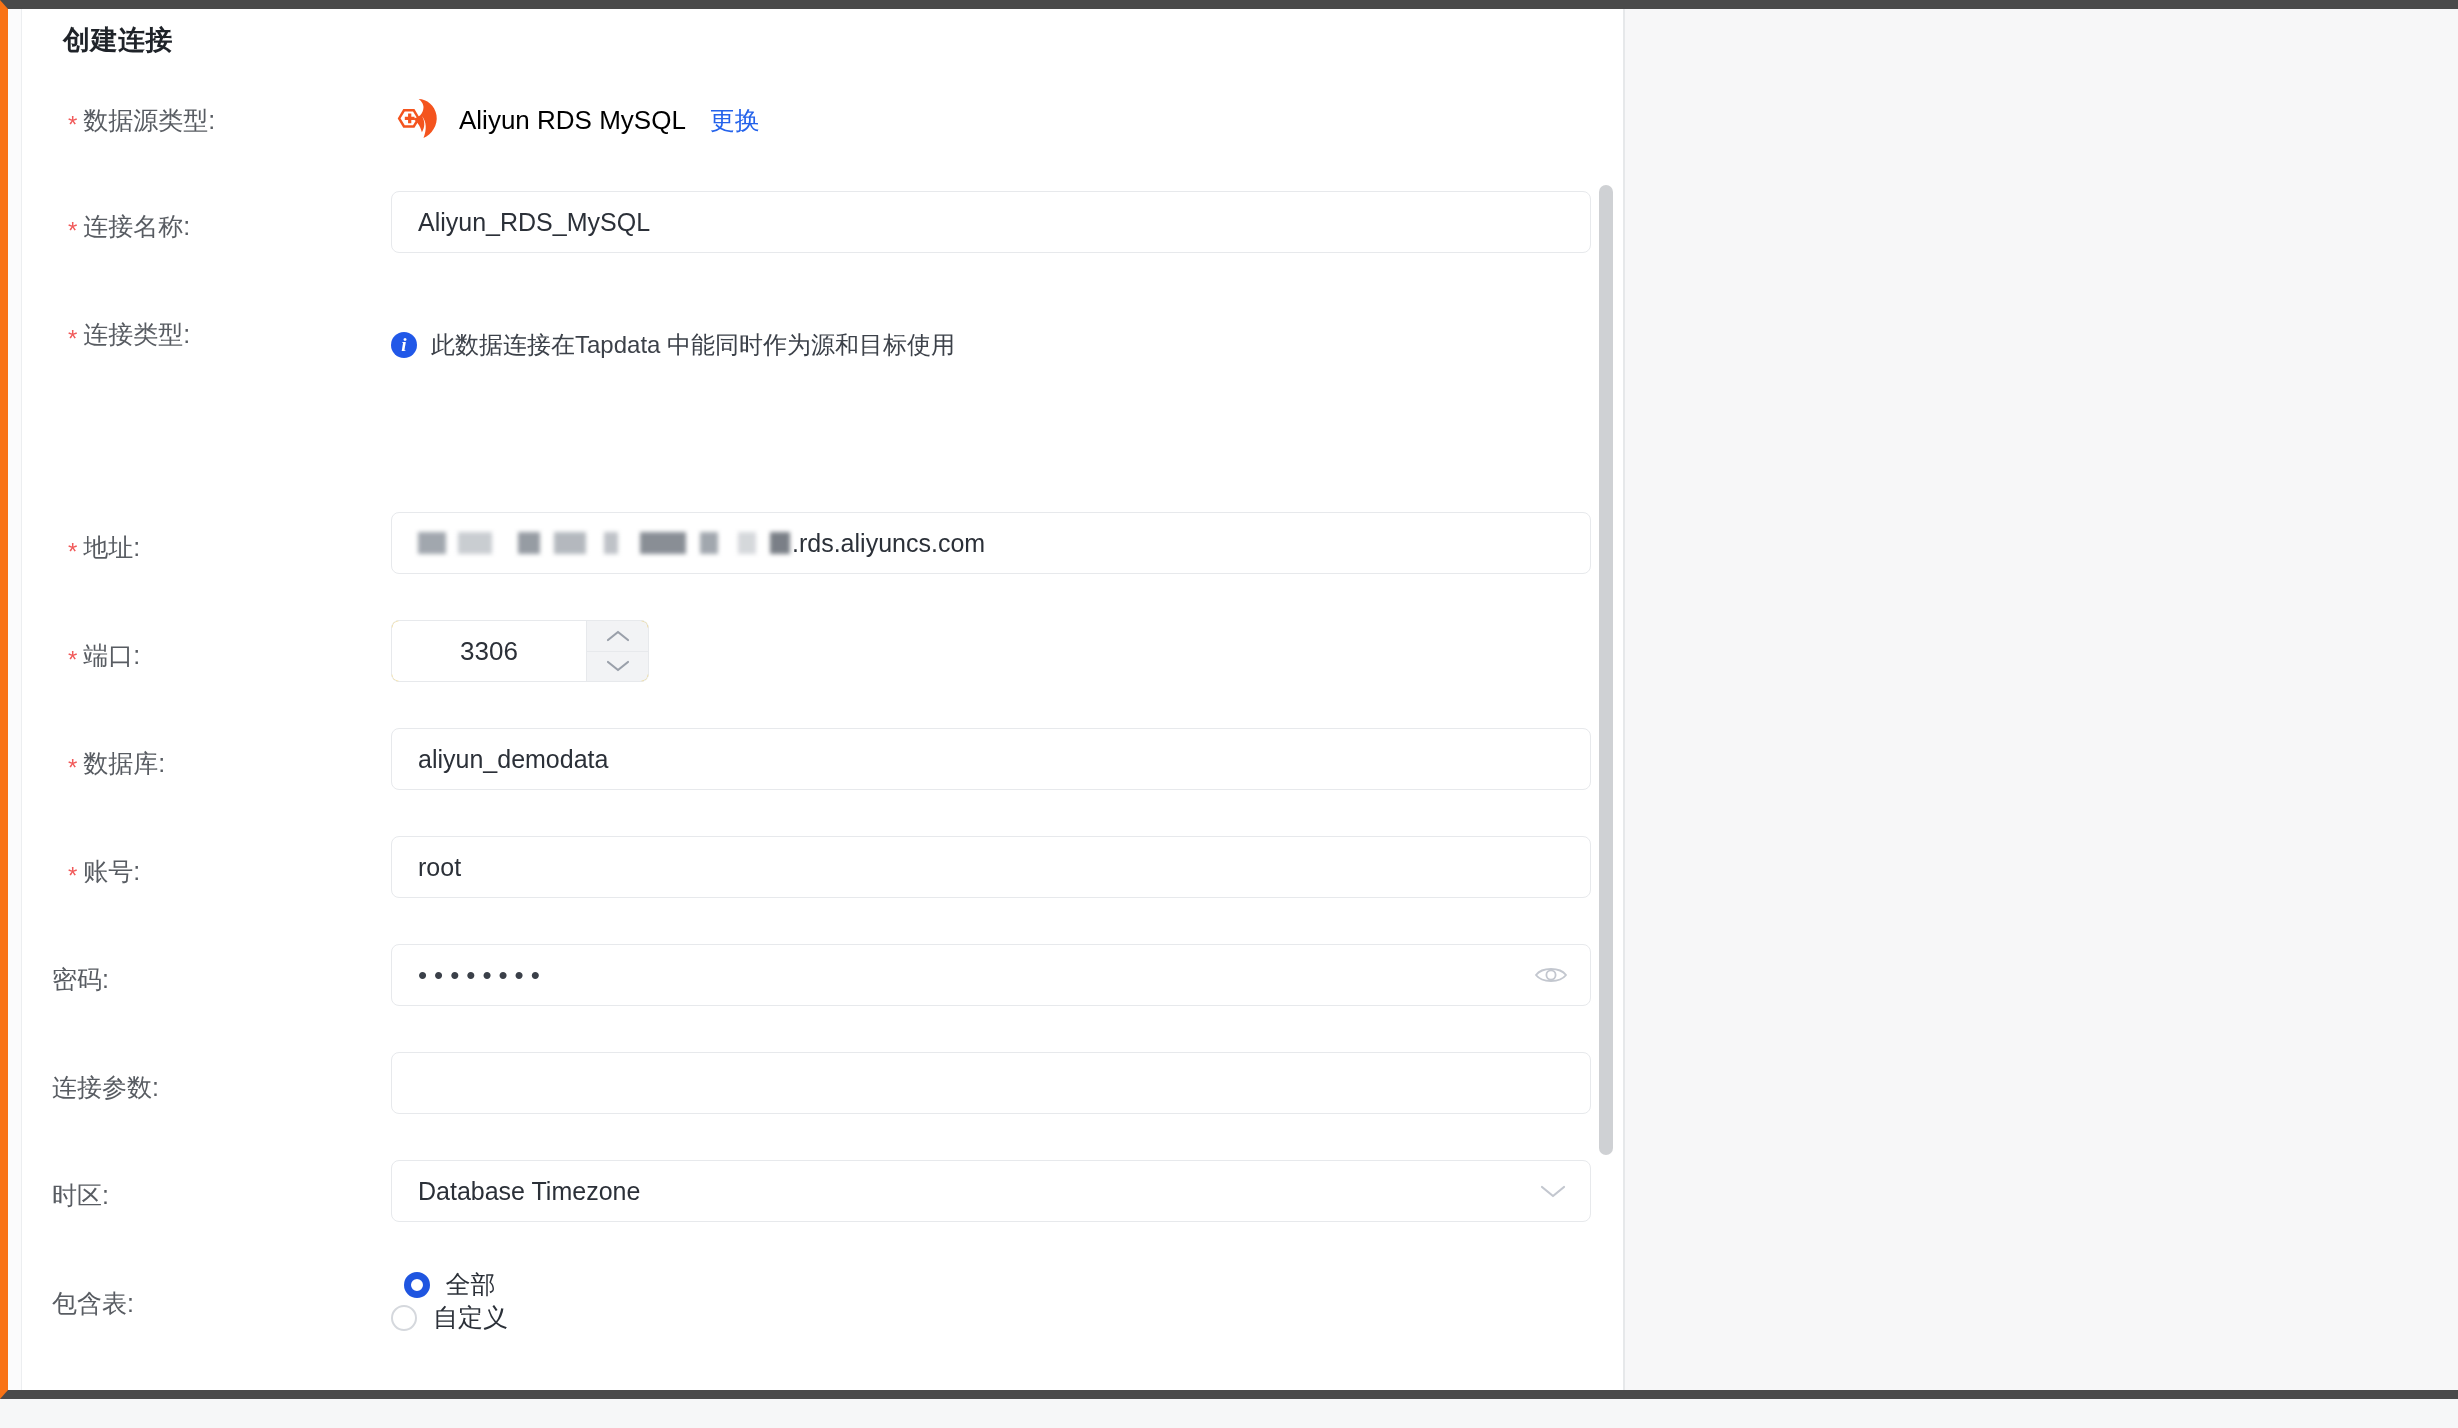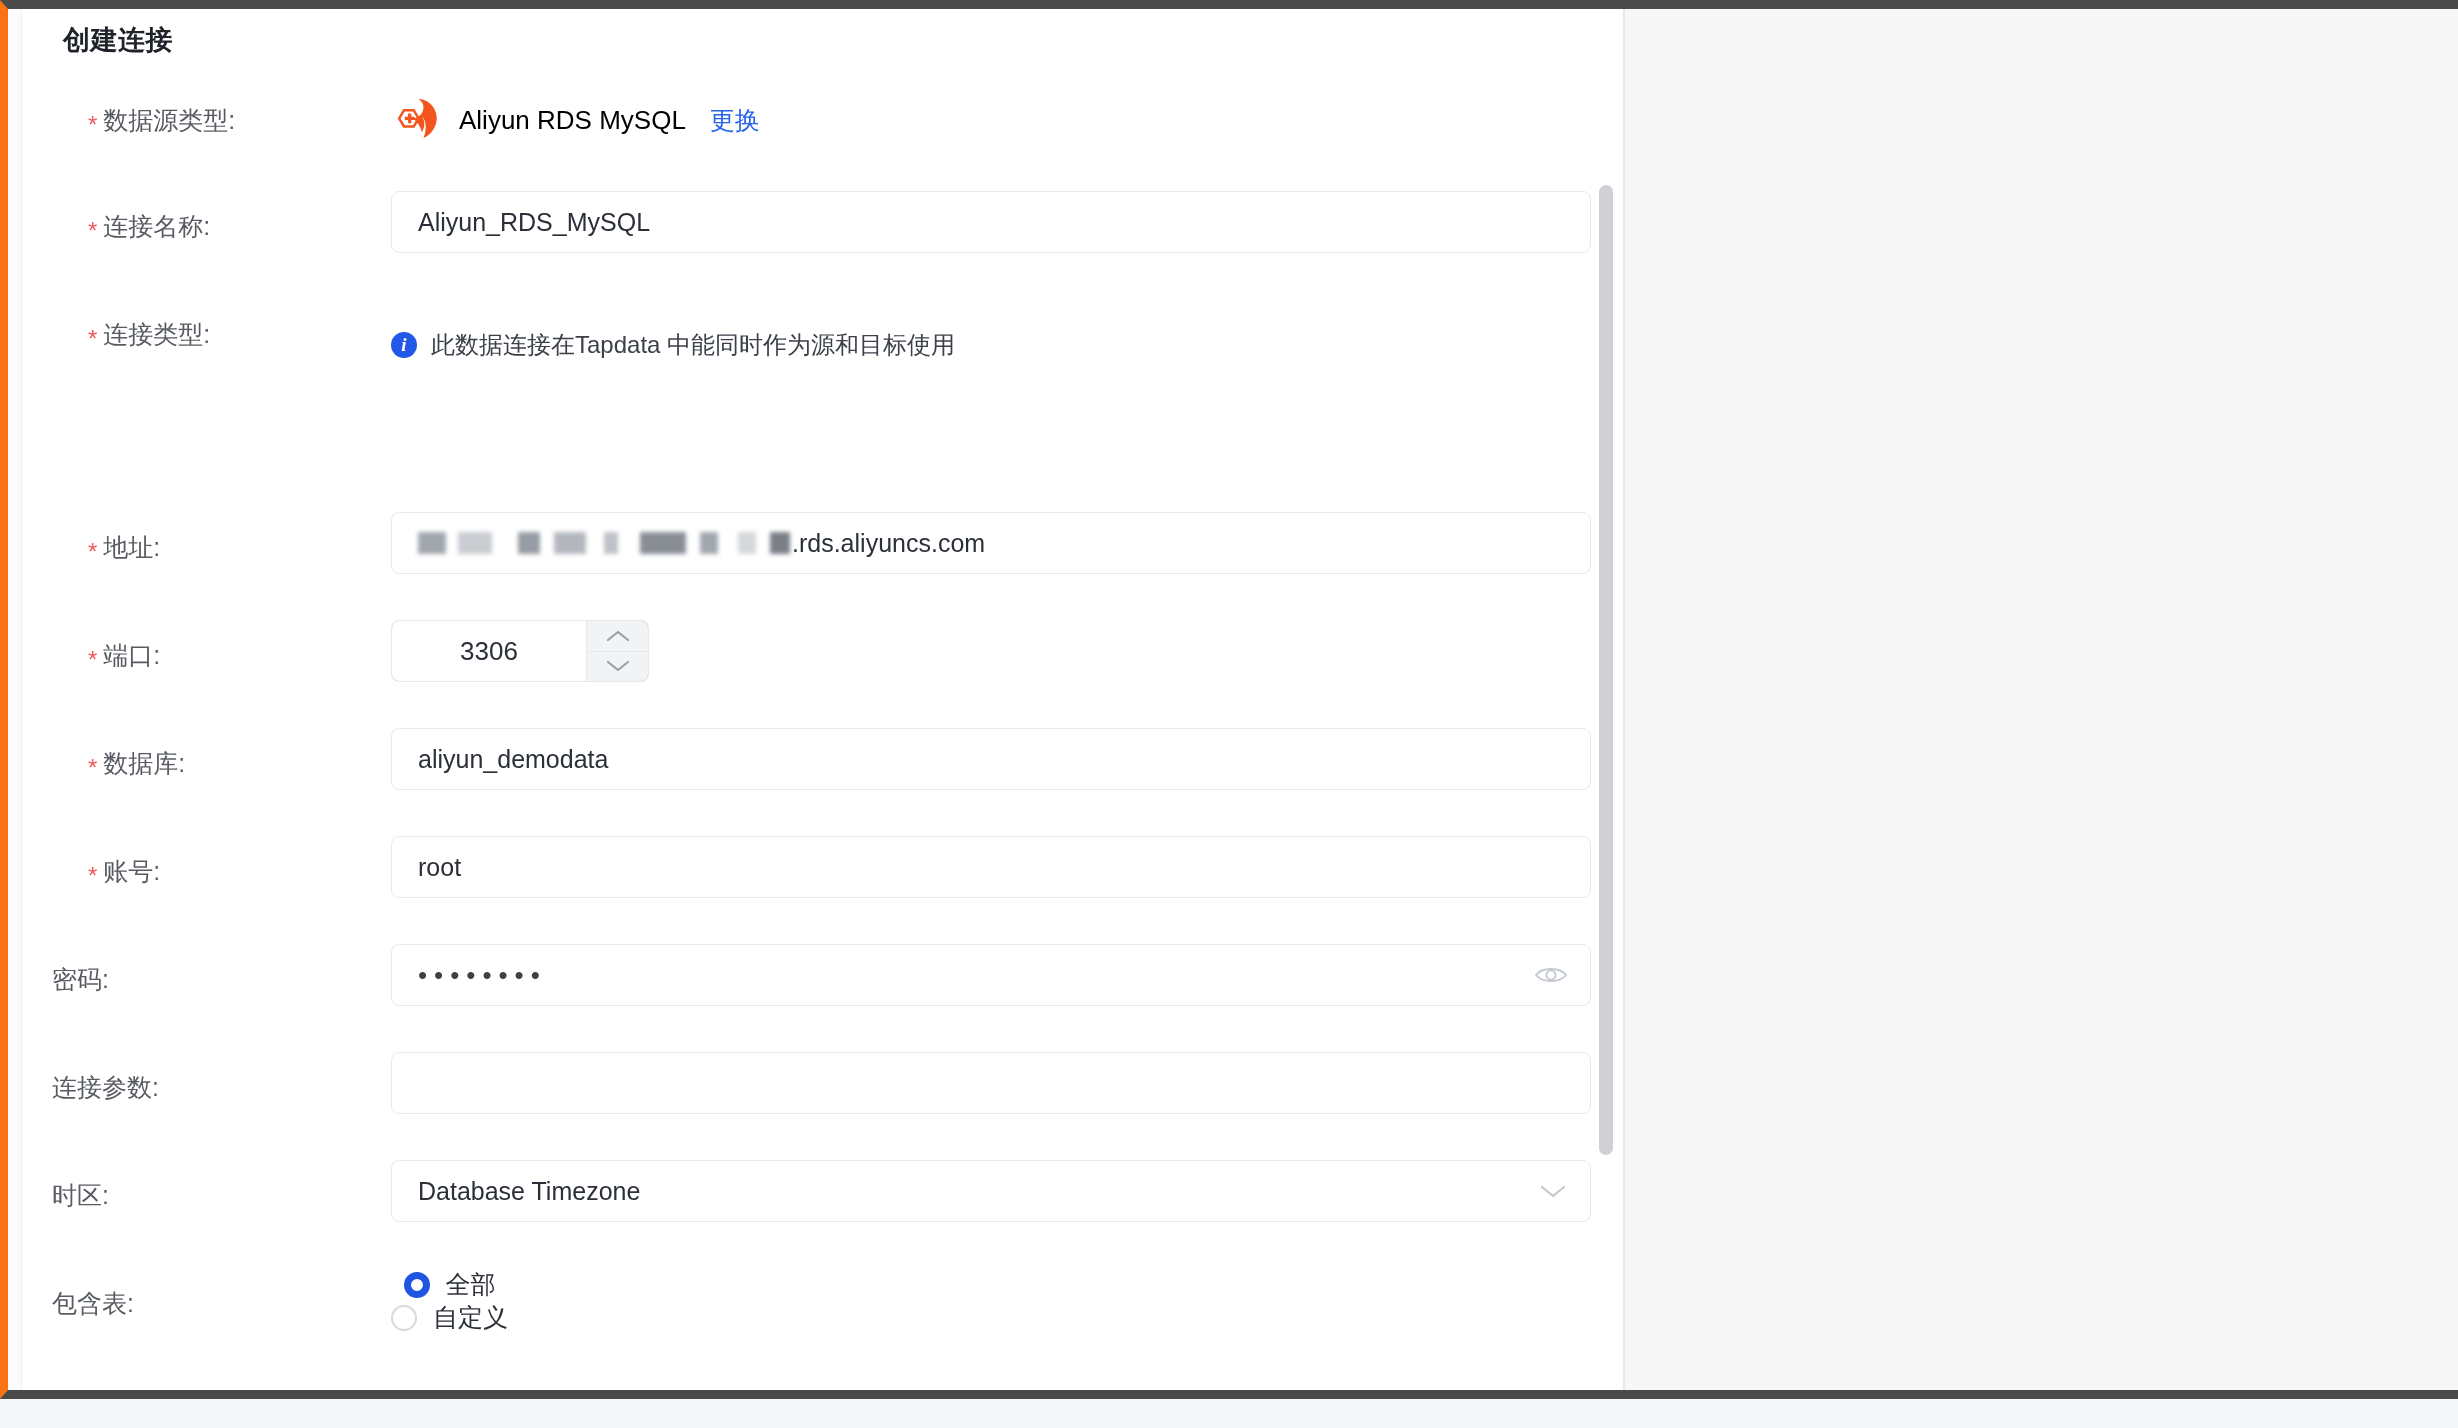--- a/index.html
+++ b/index.html
@@ -65,21 +65,21 @@
     position: absolute;
     left: 0;
     width: 100%;
     height: 70px;
   }
   .label {
     position: absolute;
     left: 0;
     width: 320px;
     text-align: left;
-    padding-left: 80px;
+    padding-left: 60px;
     font-size: 25px;
     color: #585c62;
     line-height: 70px;
     white-space: nowrap;
   }
   .req {
     color: #f15a5a;
     font-size: 24px;
     margin-right: 6px;
     position: relative;

